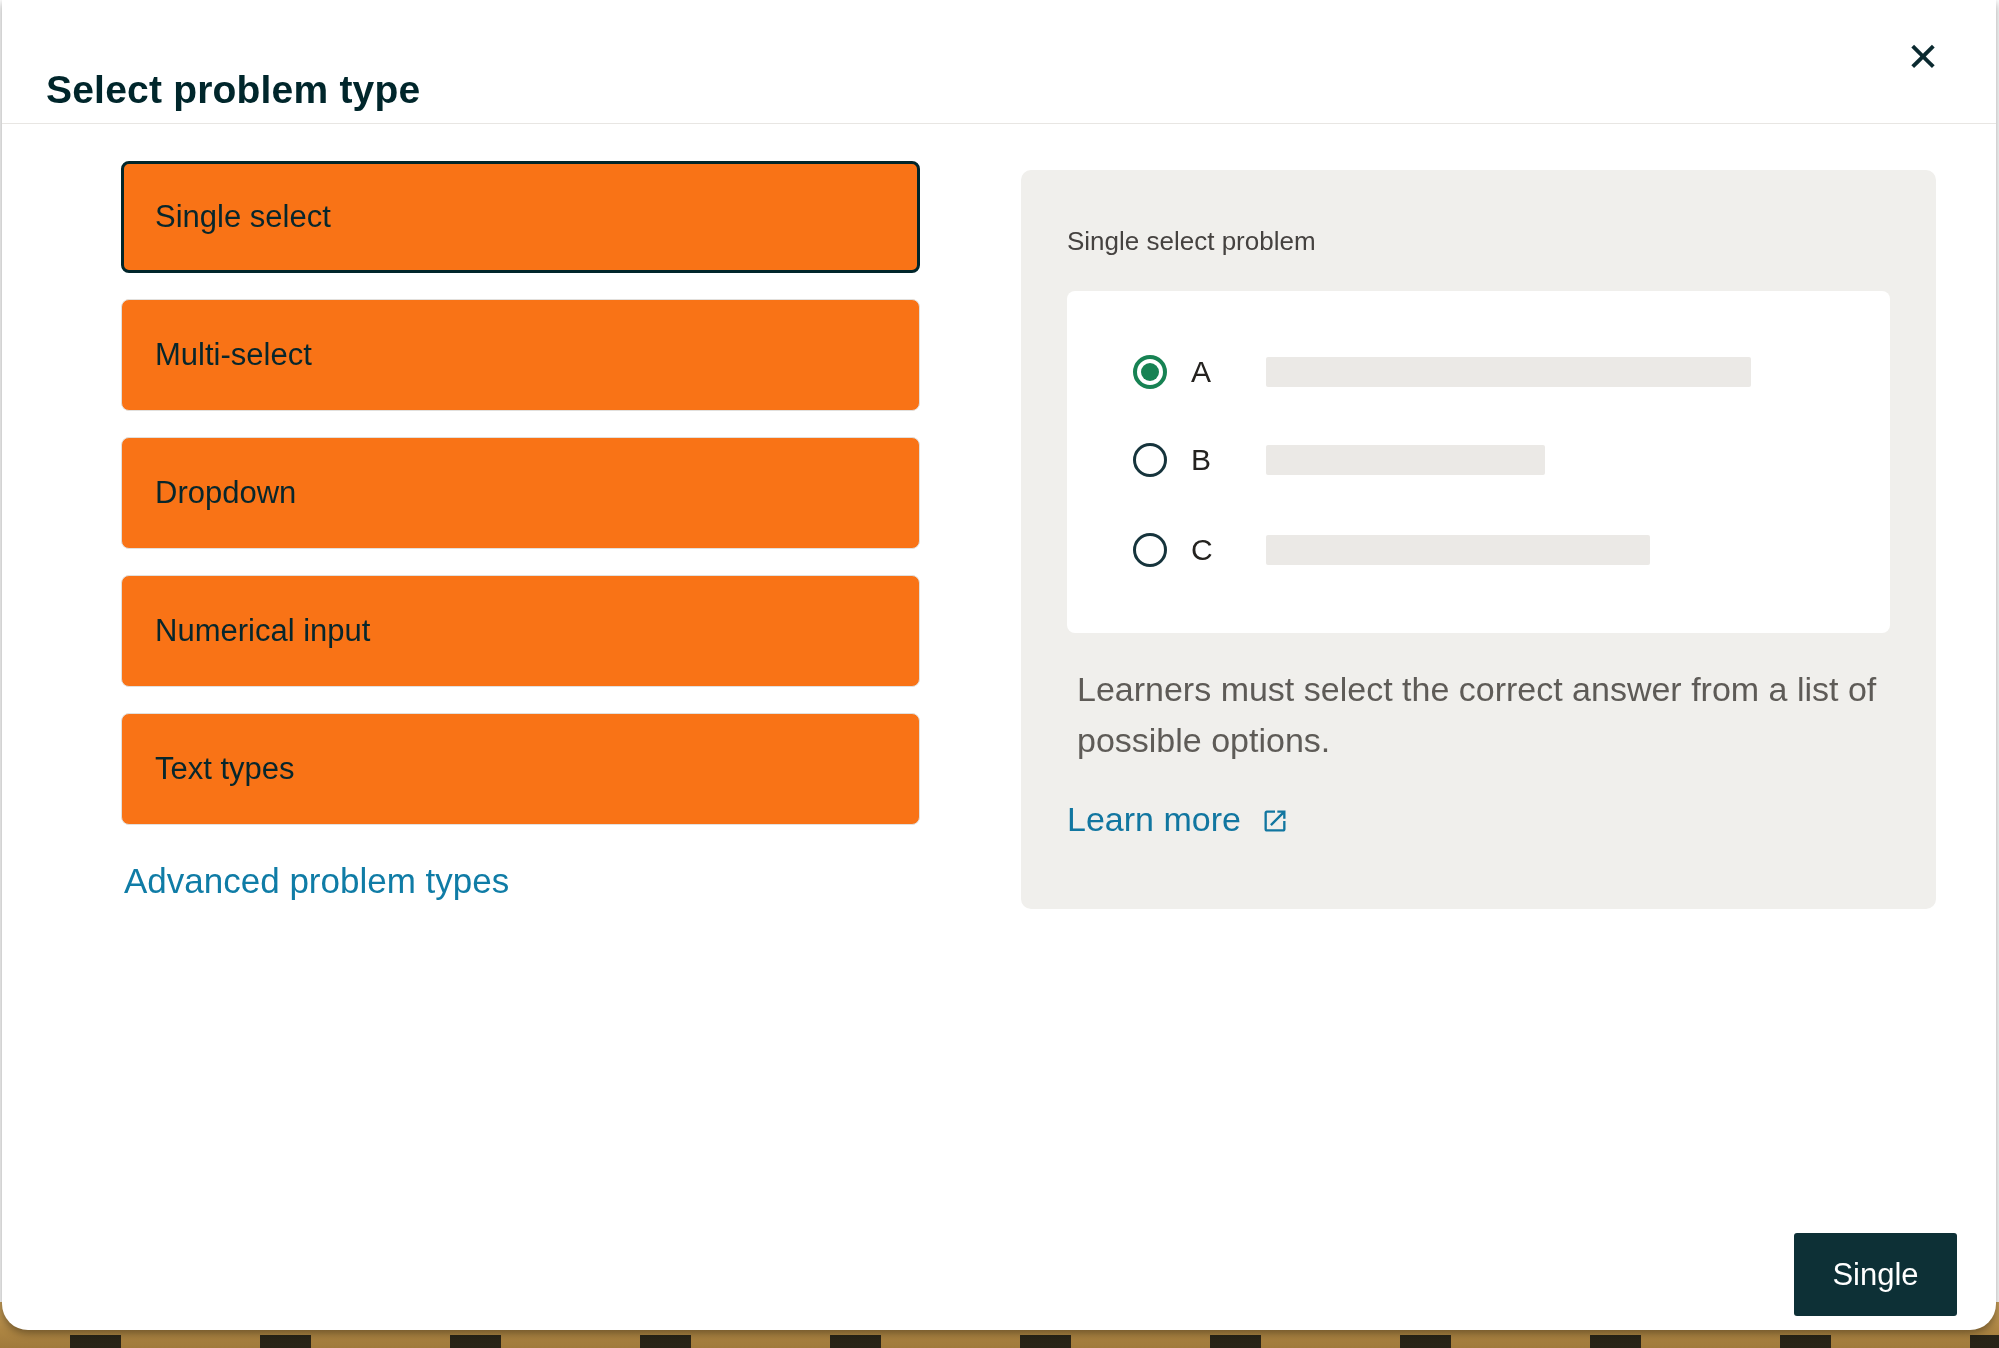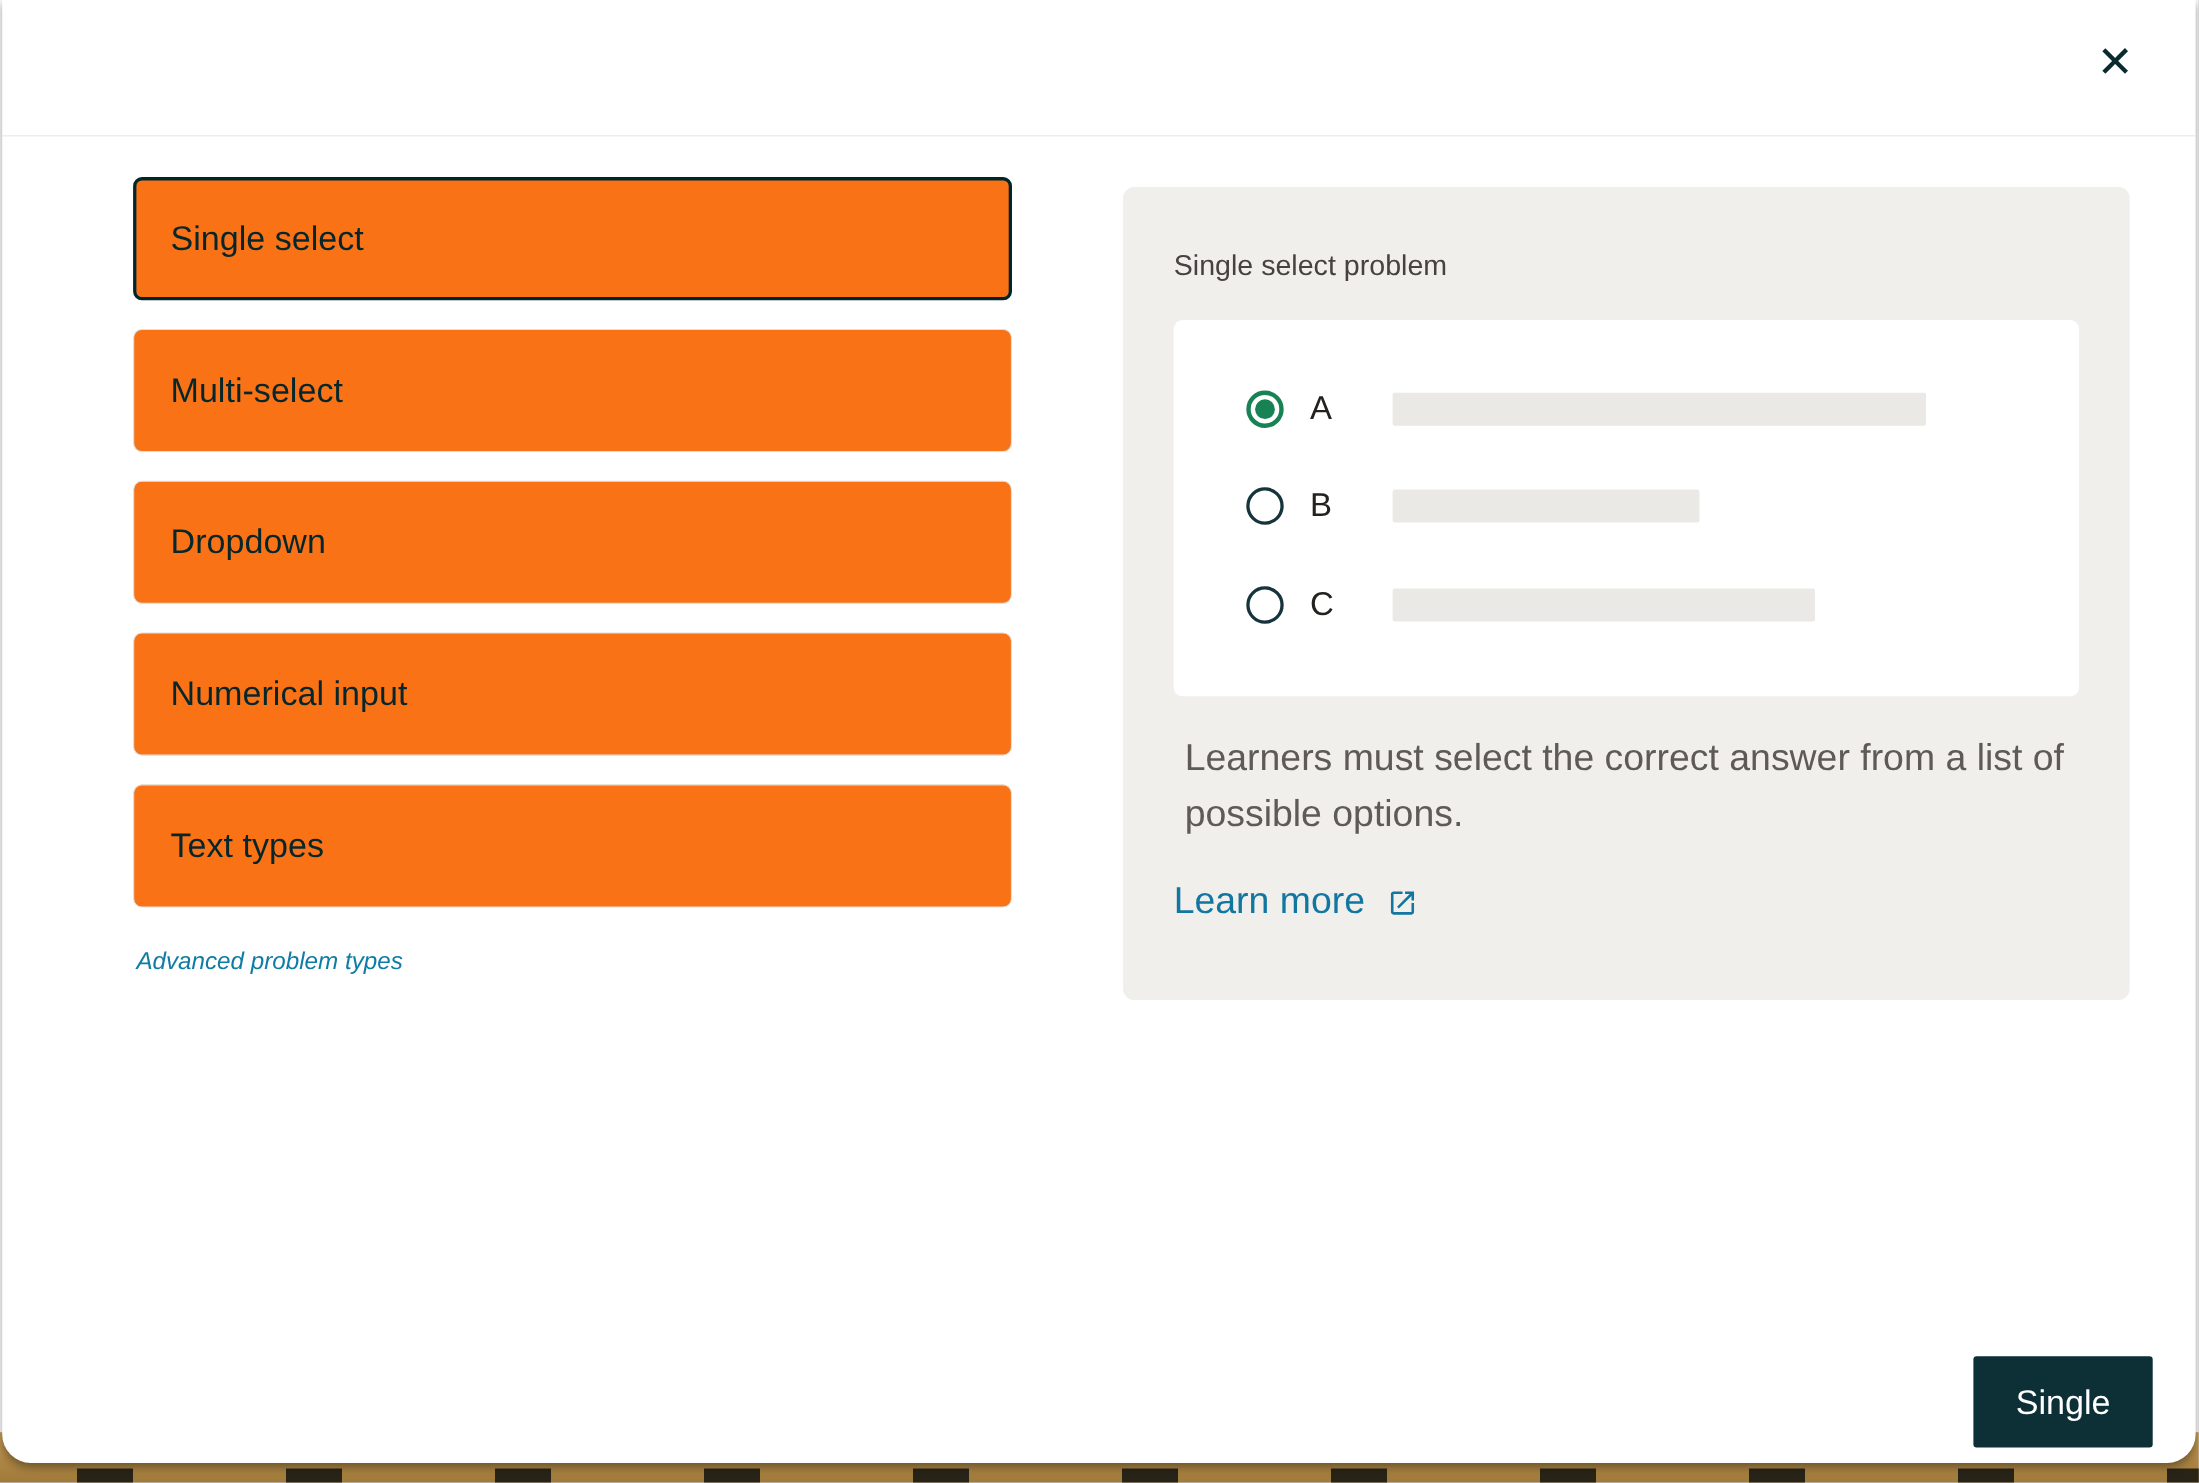--- a/index.html
+++ b/index.html
@@ -41,21 +41,21 @@
   .type-list{position:absolute;left:119px;top:161px;width:799px;display:flex;flex-direction:column;gap:26px;}
   .type-btn{
     height:112px;box-sizing:border-box;border:1px solid #e2e0dd;border-radius:8px;
     background:#f97316;display:flex;align-items:center;padding:0 33px;
     font-size:31px;color:#07262c;cursor:pointer;text-align:left;
     font-family:inherit;
   }
   .type-btn.selected{border:3px solid #00262b;padding:0 31px;}
   .advanced-link{
     position:absolute;left:122px;top:861px;
-    font-size:22px;color:#0f7ca6;cursor:pointer;white-space:nowrap;font-style:italic;
+    font-size:35px;color:#0f7ca6;cursor:pointer;white-space:nowrap;
   }
 
   
   .preview-panel{
     position:absolute;left:1019px;top:158px;width:915px;height:739px;
     background:#f0efec;border-radius:10px;margin-top:12px;
   }
   .preview-label{position:absolute;left:46px;top:56px;font-size:26px;color:#454240;}
   .preview-card{
     position:absolute;left:46px;top:121px;width:823px;height:342px;
@@ -100,20 +100,21 @@
 <body>
 
 <div class="stage">
 
   <div class="backdrop-strip">
     <div class="blocks"></div>
   </div>
 
   <div class="modal">
 
+    <h1 class="modal-title">Select problem type</h1>
 
     <button class="close-btn">✕</button>
 
     <div class="header-divider"></div>
 
     <div class="type-list">
         <button class="type-btn selected">
           <span>Single select</span>
         </button>
         <button class="type-btn">

